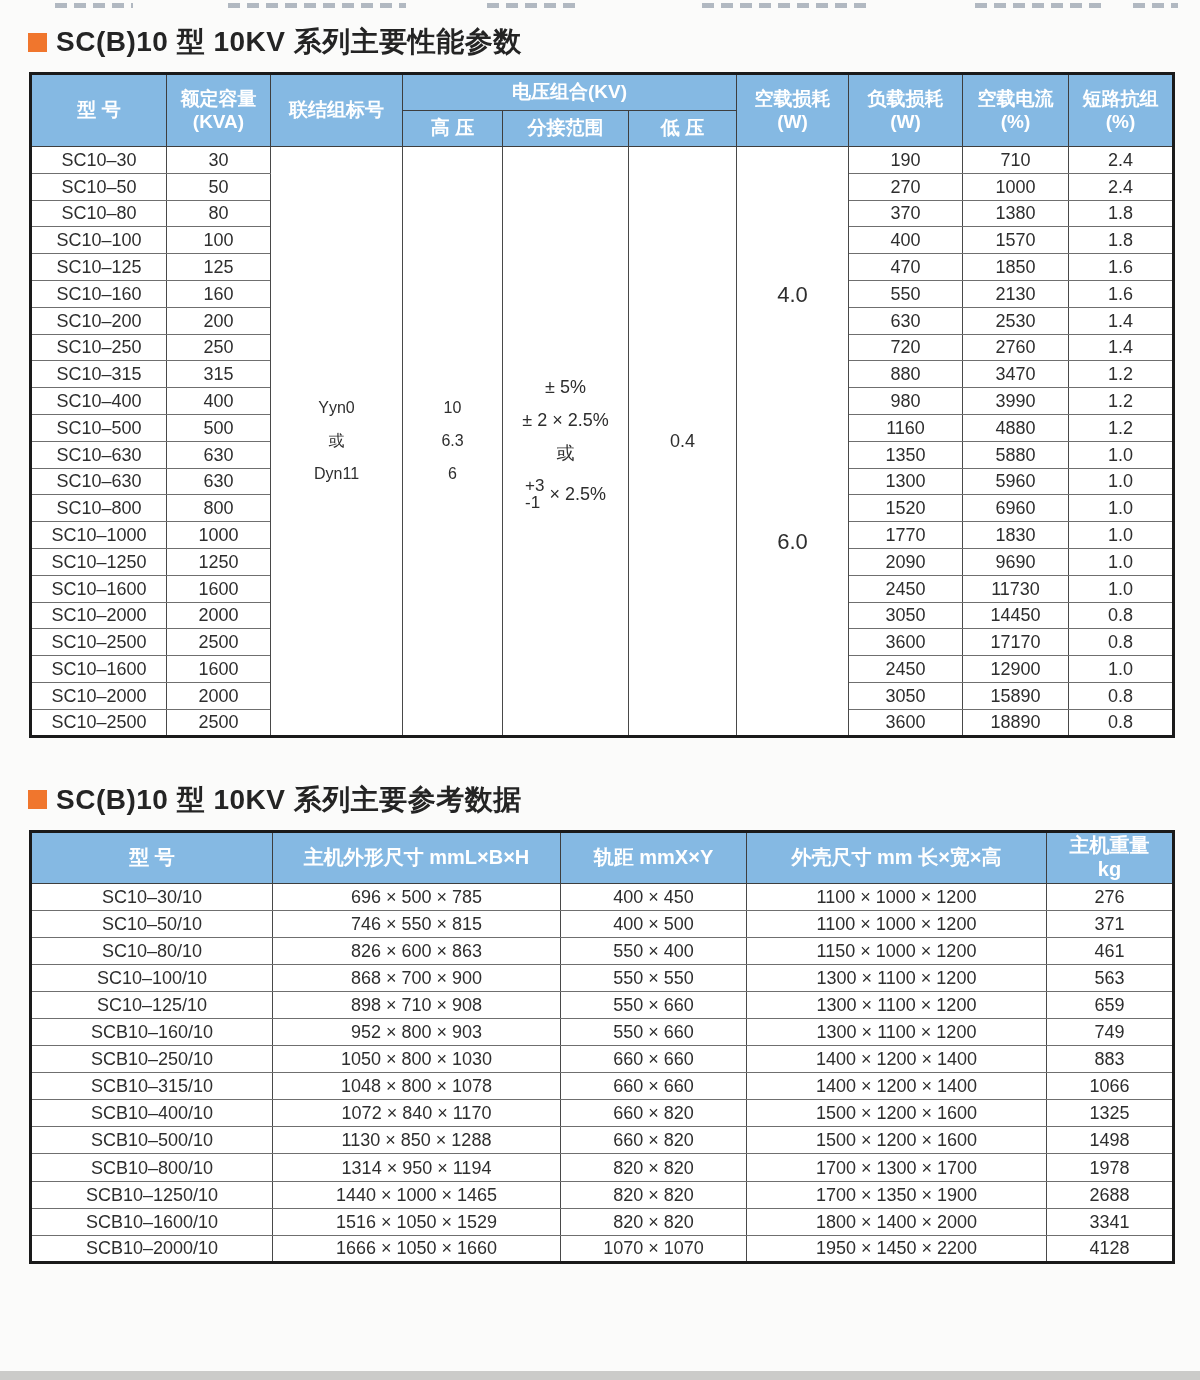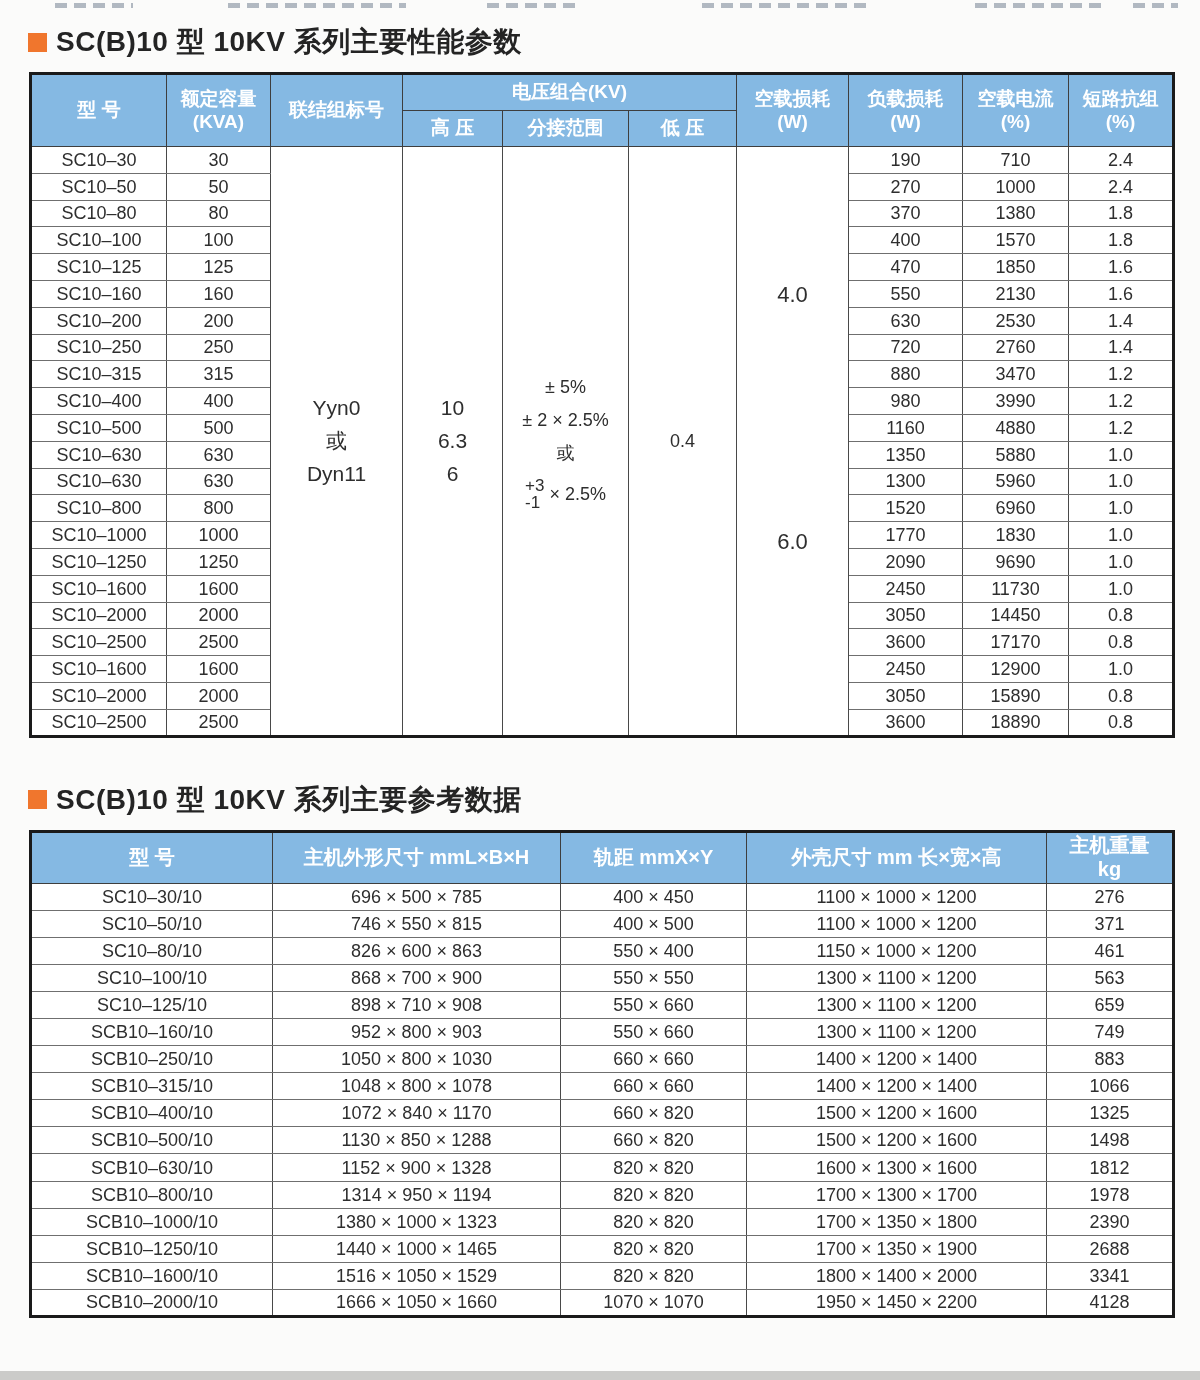--- a/index.html
+++ b/index.html
@@ -44,21 +44,21 @@
     text-align: center; vertical-align: middle;
     font-size: 18px; padding: 0;
     color: #2e2e2e;
   }
   .t1 thead tr.hrow-a th { height: 37px; }
   .t1 thead tr.hrow-b th { height: 36px; }
   .t1 tbody td { height: 26.8px; line-height: 1; }
   .t2 thead th { height: 52px; font-size: 20px; }
   .t2 tbody td { height: 27.1px; line-height: 1; }
 
-  .merged-stack div { line-height: 33px; font-size: 21px; }
+  .merged-stack div { line-height: 33px; font-size: 16px; }
   .tap-cell .tap-line { line-height: 33px; font-size: 18px; }
   .tap-cell .frac-line { margin-top: 7px; line-height: 20px; display: flex; align-items: center; justify-content: center; gap: 5px; }
   .frac { display: inline-flex; flex-direction: column; align-items: flex-start; font-size: 17px; line-height: 17px; }
   .imp-cell { position: relative; }
   .imp-val { position: absolute; left: 0; right: 0; transform: translateY(-50%); font-size: 22px; }
   .imp-a { top: 25.2%; }
   .imp-b { top: 67.3%; }
 
   .title2 { margin-top: 46px; }
   .bottom-strip {
@@ -407,41 +407,27 @@
         <td>1325</td>
       </tr>
       <tr>
         <td>SCB10–500/10</td>
         <td>1130 × 850 × 1288</td>
         <td>660 × 820</td>
         <td>1500 × 1200 × 1600</td>
         <td>1498</td>
       </tr>
       <tr>
-        <td>SCB10–630/10</td>
-        <td>1152 × 900 × 1328</td>
-        <td>820 × 820</td>
-        <td>1600 × 1300 × 1600</td>
-        <td>1812</td>
-      </tr>
-      <tr>
         <td>SCB10–800/10</td>
         <td>1314 × 950 × 1194</td>
         <td>820 × 820</td>
         <td>1700 × 1300 × 1700</td>
         <td>1978</td>
       </tr>
       <tr>
-        <td>SCB10–1000/10</td>
-        <td>1380 × 1000 × 1323</td>
-        <td>820 × 820</td>
-        <td>1700 × 1350 × 1800</td>
-        <td>2390</td>
-      </tr>
-      <tr>
         <td>SCB10–1250/10</td>
         <td>1440 × 1000 × 1465</td>
         <td>820 × 820</td>
         <td>1700 × 1350 × 1900</td>
         <td>2688</td>
       </tr>
       <tr>
         <td>SCB10–1600/10</td>
         <td>1516 × 1050 × 1529</td>
         <td>820 × 820</td>

